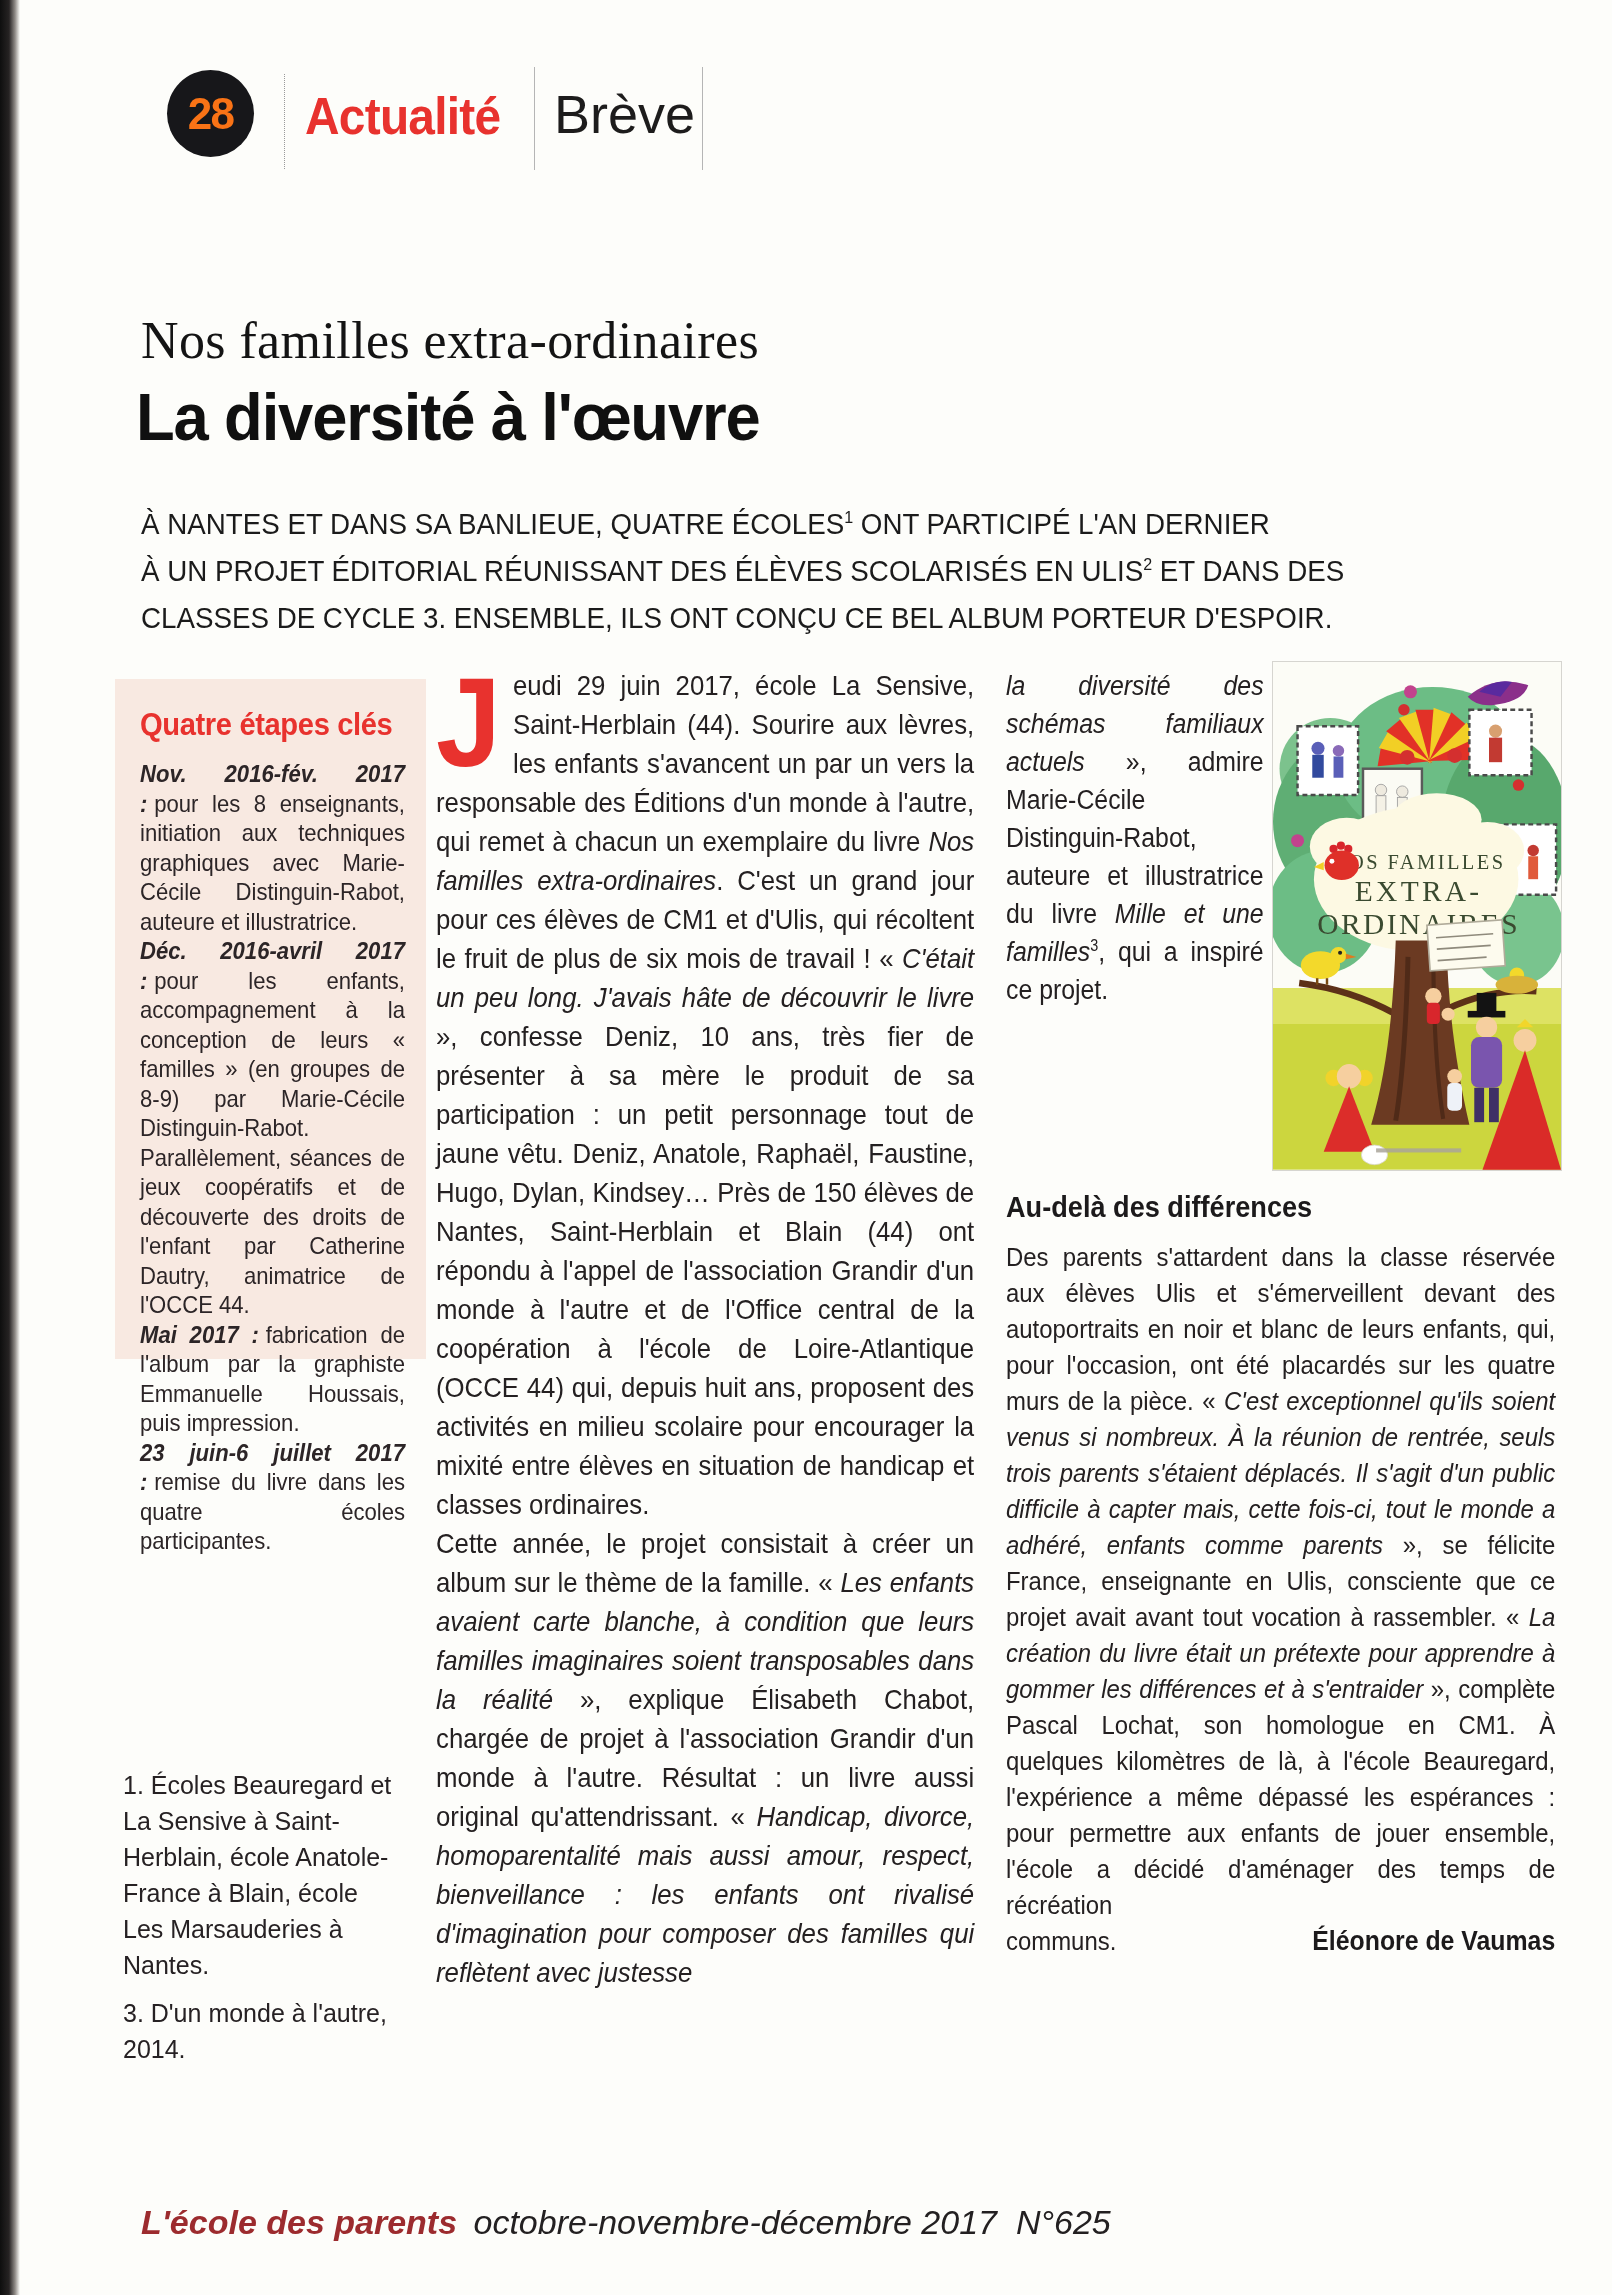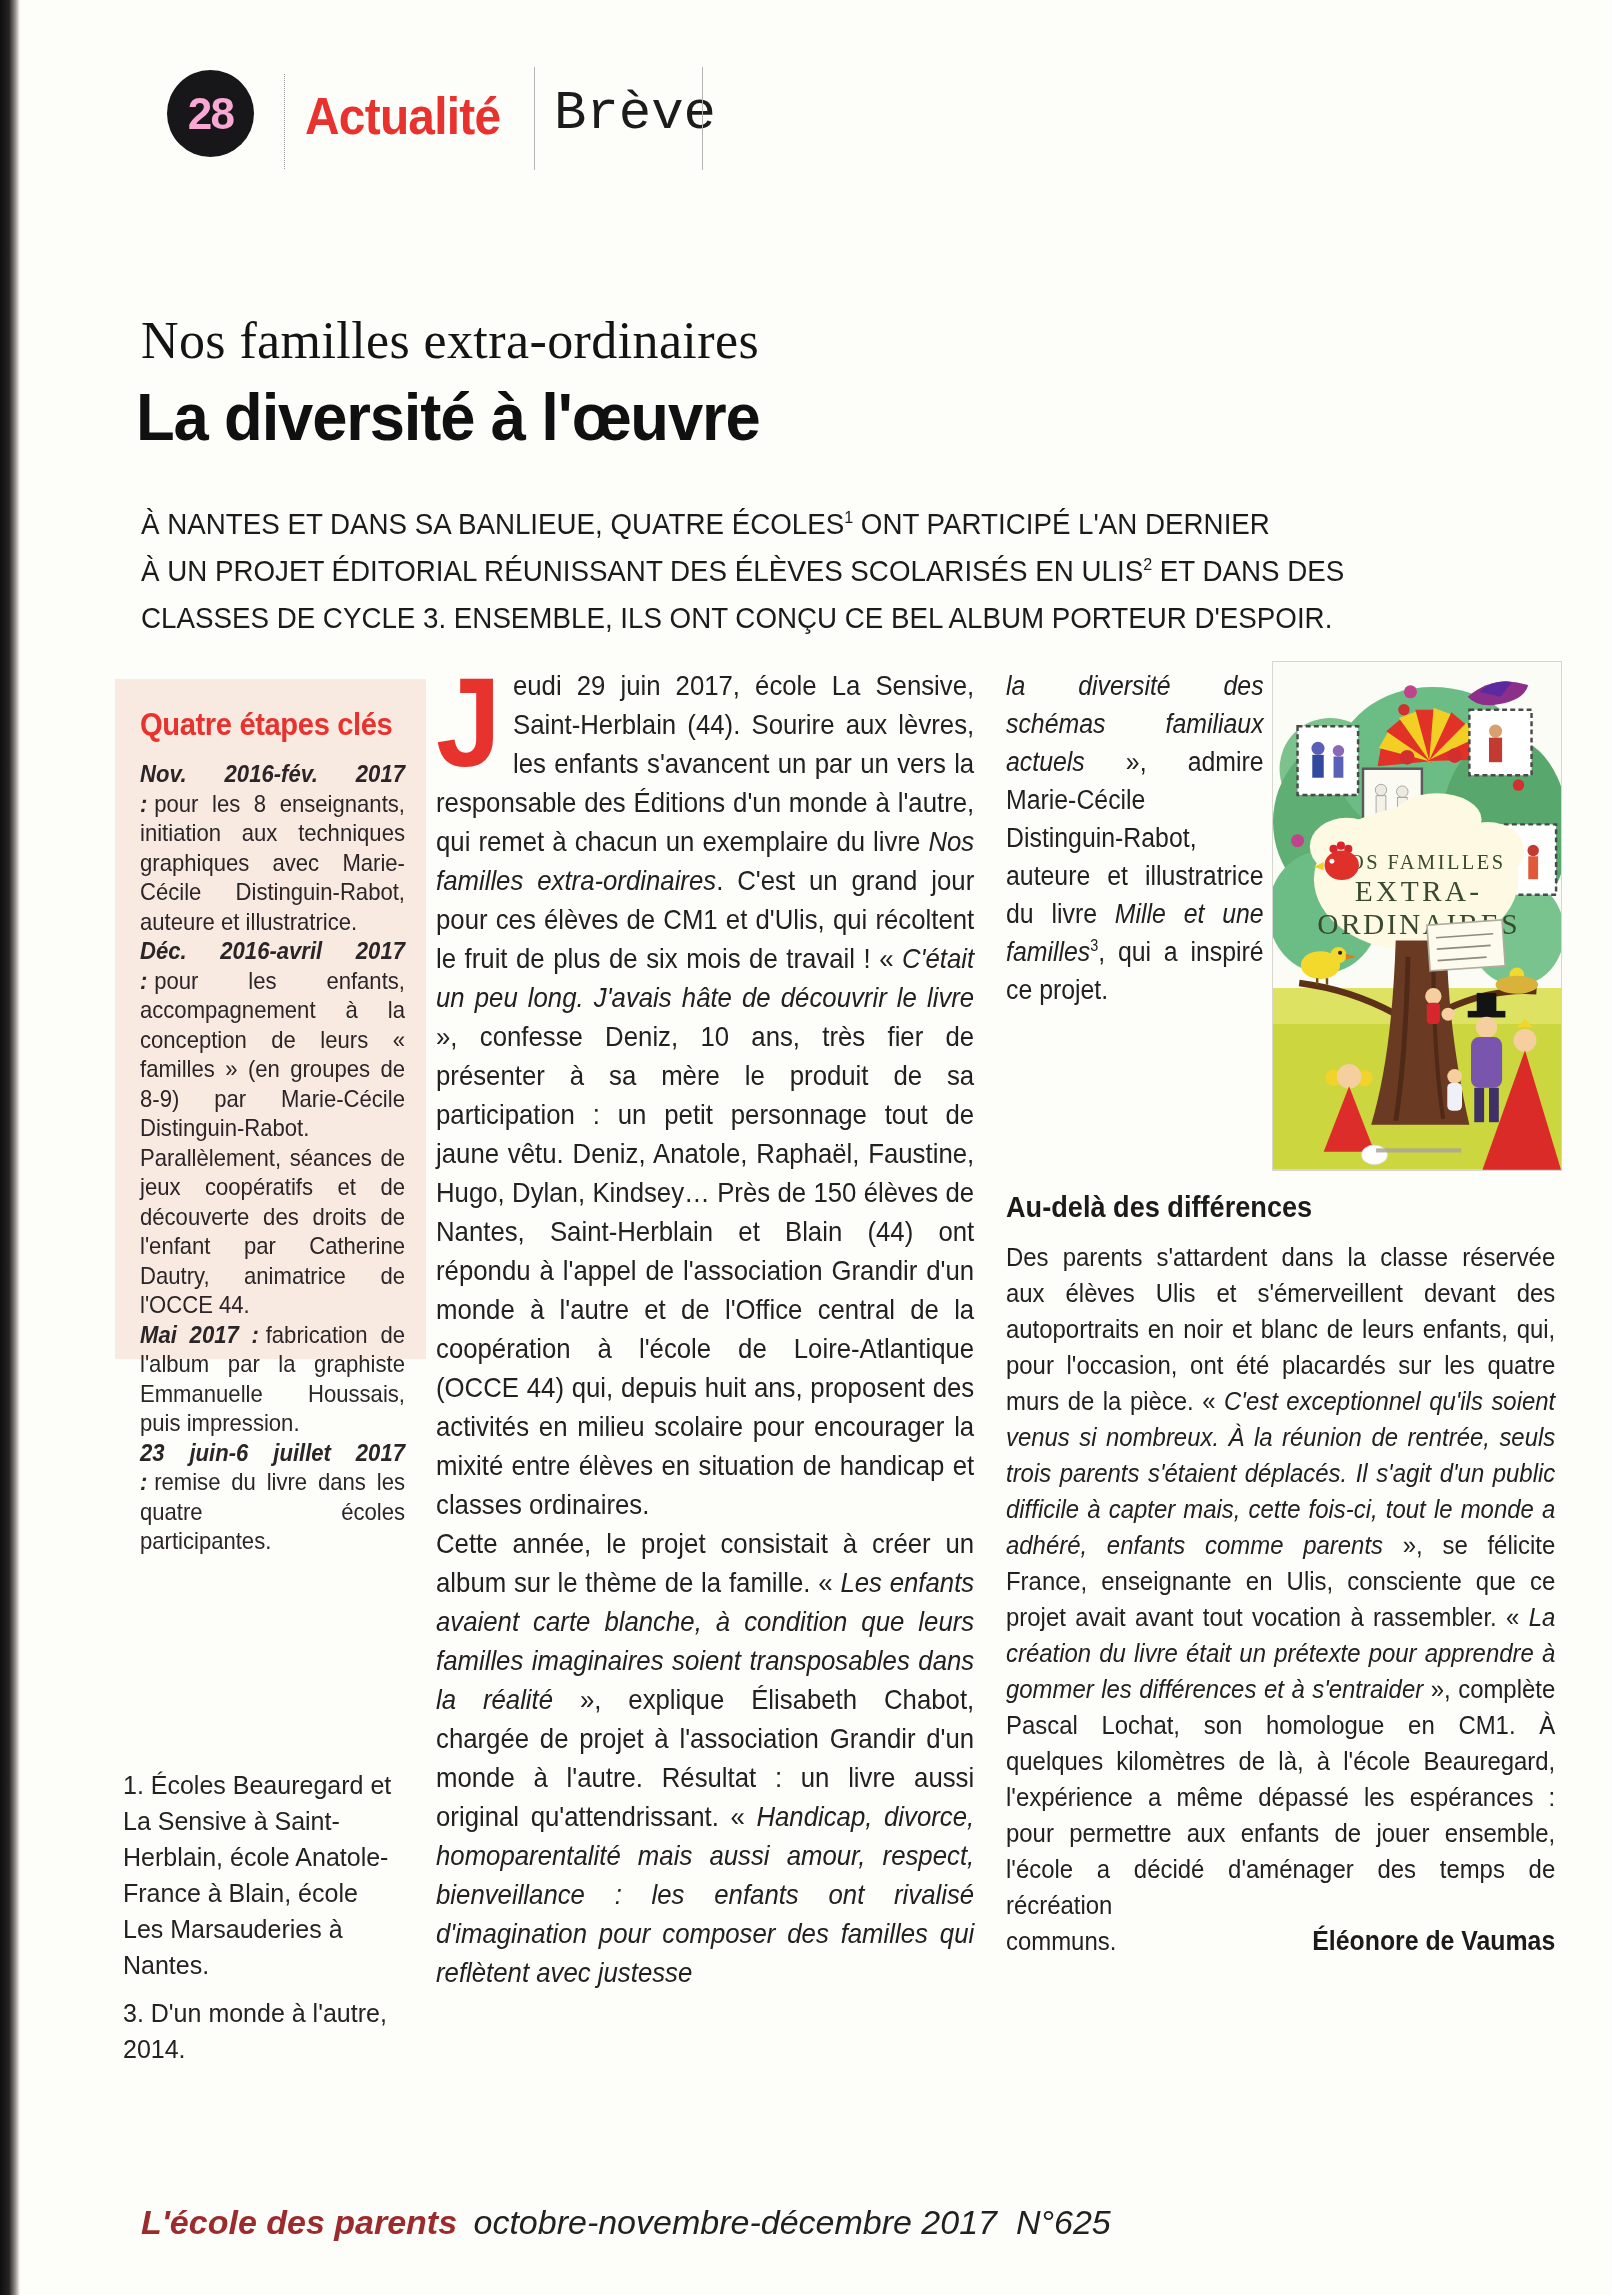--- a/index.html
+++ b/index.html
@@ -5,31 +5,31 @@
   html,body{margin:0;padding:0;}
   body{
     width:1613px;height:2295px;position:relative;overflow:hidden;
     background:#fdfdfa;color:#262223;
     font-family:"Liberation Sans","DejaVu Sans",sans-serif;
   }
   .edge-left{position:absolute;left:0;top:0;width:19.7px;height:2295px;
     background:linear-gradient(90deg,#0e0e0e 0%,#262323 45%,#8f8a86 75%,rgba(255,255,255,0) 100%);}
   
   .page-badge{position:absolute;left:167px;top:70px;width:87px;height:87px;border-radius:50%;
-    background:#17171a;color:#f9a8d4;font-size:44px;font-weight:700;
+    background:#17171a;color:#f97316;font-size:44px;font-weight:700;
     display:flex;align-items:center;justify-content:center;letter-spacing:-1.6px;}
   .sep{position:absolute;width:0;}
   .sep-dot{left:284px;top:74px;height:95px;border-left:1.6px dotted #9a9a9a;}
   .sep-s1{left:534px;top:67px;height:103px;border-left:1.6px solid #b5b5b5;}
   .sep-s2{left:702px;top:67px;height:103px;border-left:1.6px solid #b5b5b5;}
   .section-label{position:absolute;left:305px;top:72px;height:87px;display:flex;align-items:center;
     color:#e8322e;font-size:52px;font-weight:700;letter-spacing:-0.8px;
     transform:scaleX(.92);transform-origin:0 50%;}
   .rubric-label{position:absolute;left:554px;top:70px;height:87px;display:flex;align-items:center;
-    font-family:Liberation Mono, monospace;font-size:54px;color:#1d1c1c;}
+    font-family:Liberation Sans, sans-serif;font-size:54px;color:#1d1c1c;}
   
   .kicker{position:absolute;left:141px;top:311px;font-family:"Liberation Serif","DejaVu Serif",serif;
     font-size:52px;color:#141414;letter-spacing:0.4px;}
   .main-title{position:absolute;left:136px;top:379px;font-size:66px;font-weight:700;color:#101010;
     letter-spacing:-1.2px;transform:scaleX(.96);transform-origin:0 0;}
   .standfirst{position:absolute;left:141px;top:500px;width:1410px;
     font-size:29.5px;line-height:47px;color:#1b1b1b;transform:scaleX(.94);transform-origin:0 0;}
   .standfirst .sfline{white-space:nowrap;}
   sup{font-size:58%;vertical-align:super;line-height:0;}
   

